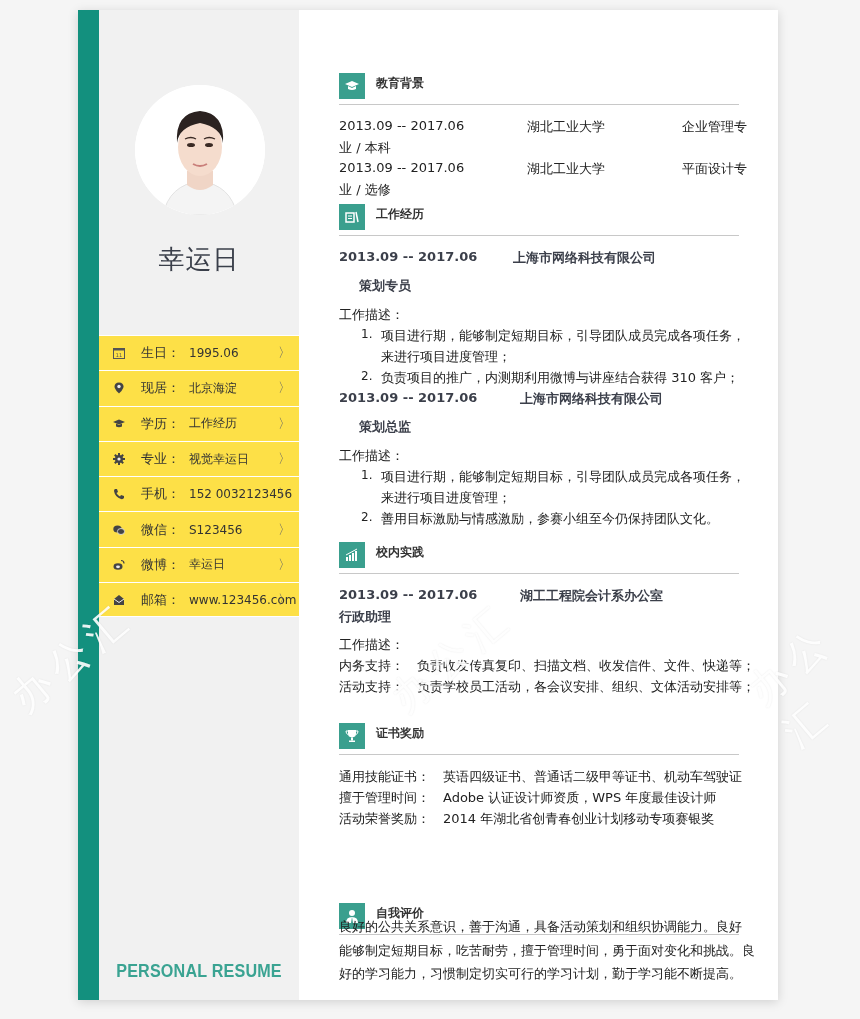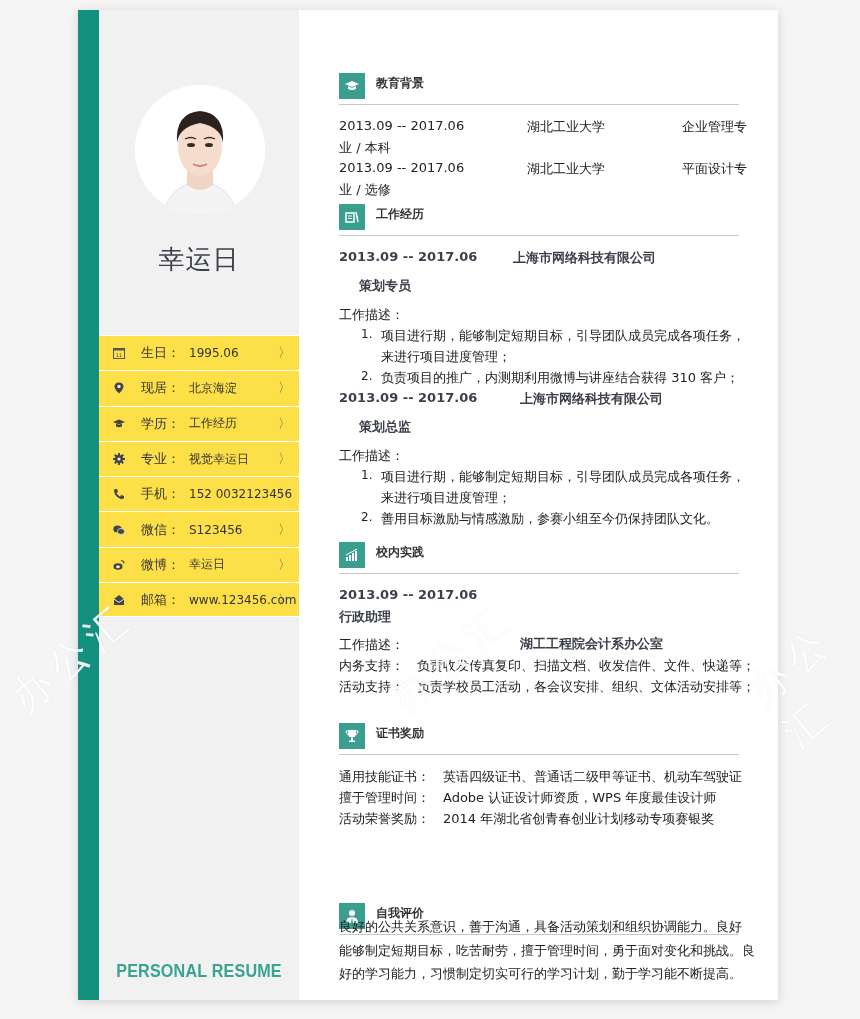--- a/index.html
+++ b/index.html
@@ -226,21 +226,21 @@
               <rect x="2" y="10" width="2" height="4" fill="#fff"></rect>
               <rect x="5" y="8" width="2" height="6" fill="#fff"></rect>
               <rect x="8" y="6" width="2" height="8" fill="#fff"></rect>
               <rect x="11" y="4" width="2" height="10" fill="#fff"></rect>
               <path d="M2 8 L13 2" stroke="#fff" stroke-width="1"></path>
             </svg>
           </span>
         <span class="sec-title">校内实践</span>
       </div>
       <span class="txt bold" style="left:0;top:577px;">2013.09 -- 2017.06</span>
-      <span class="txt bold" style="left:181px;top:577px;margin-top:48px;">湖工工程院会计系办公室</span>
+      <span class="txt bold" style="left:181px;top:577px;">湖工工程院会计系办公室</span>
       <span class="txt bold" style="left:0;top:598px;">行政助理</span>
       <span class="txt" style="left:0;top:626px;">工作描述：</span>
       <span class="txt" style="left:0;top:647px;">内务支持：</span>
       <span class="txt" style="left:78px;top:647px;">负责收发传真复印、扫描文档、收发信件、文件、快递等；</span>
       <span class="txt" style="left:0;top:668px;">活动支持：</span>
       <span class="txt" style="left:78px;top:668px;">负责学校员工活动，各会议安排、组织、文体活动安排等；</span>
     </section>
 
     <section>
       <div class="section-head" style="top:709px;">

